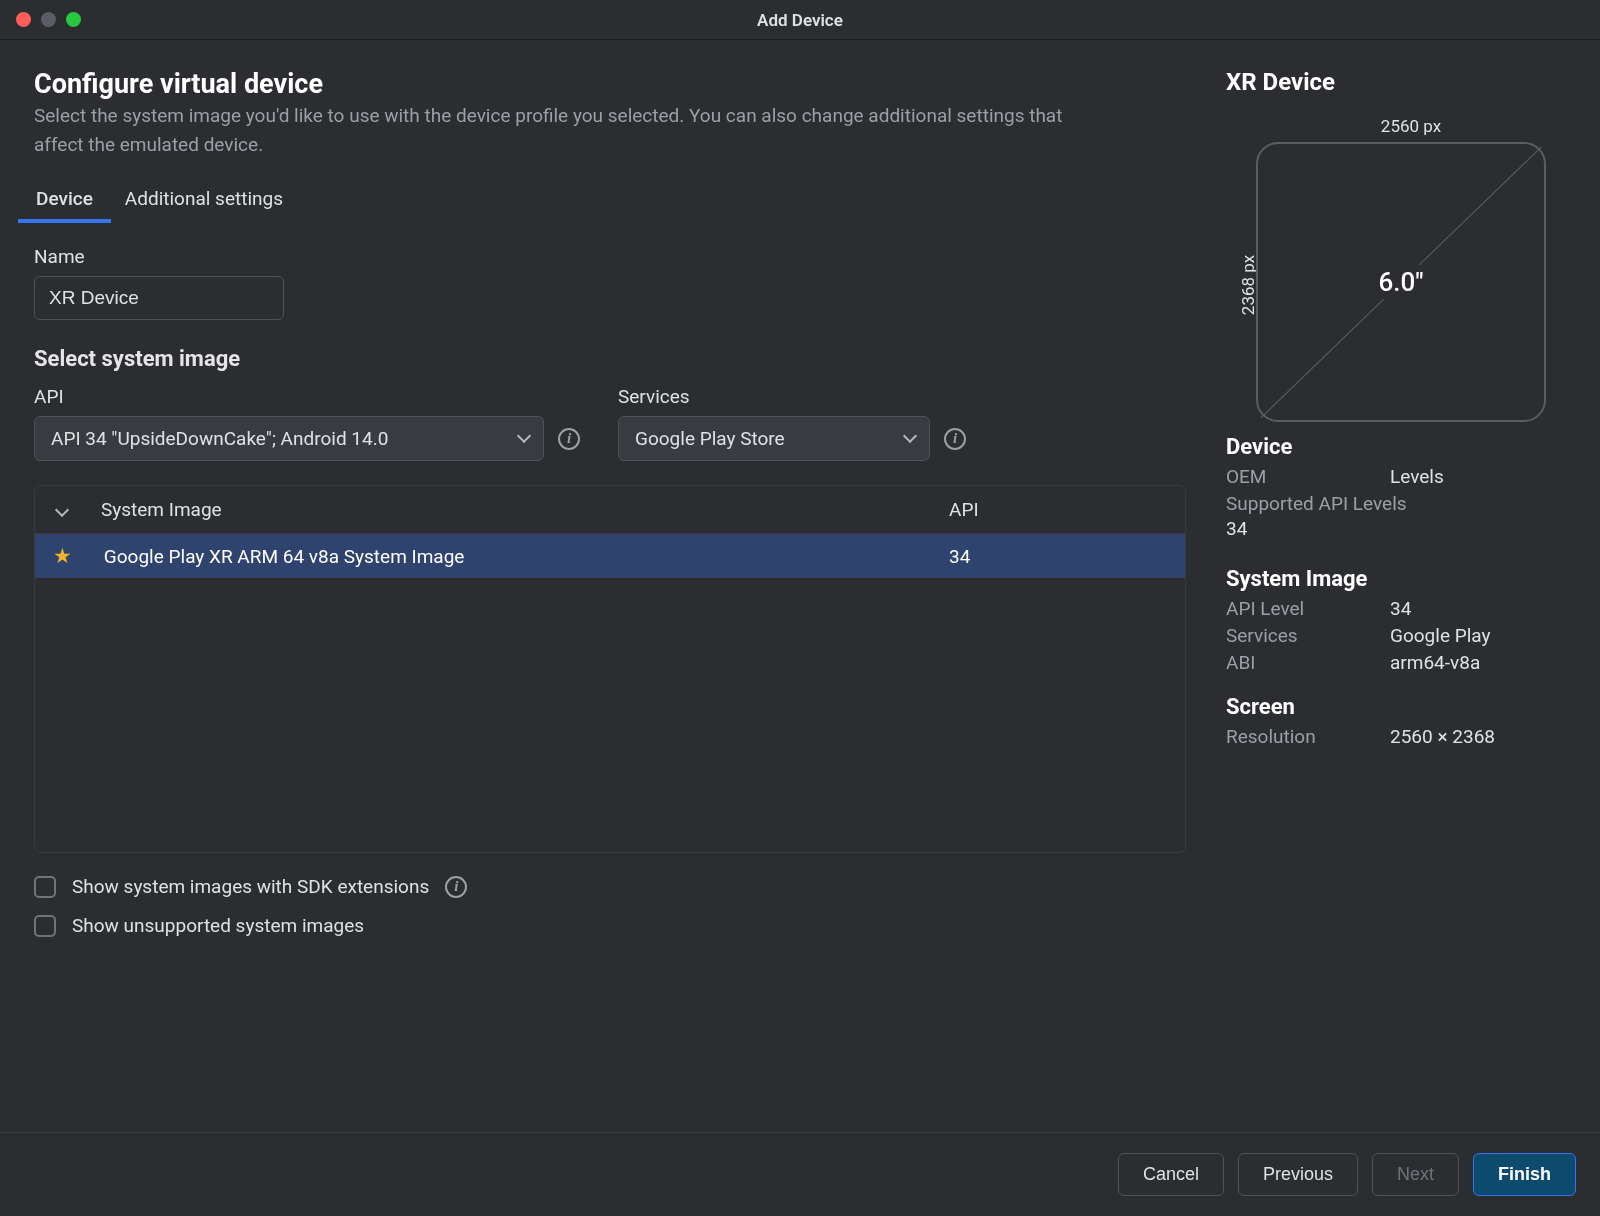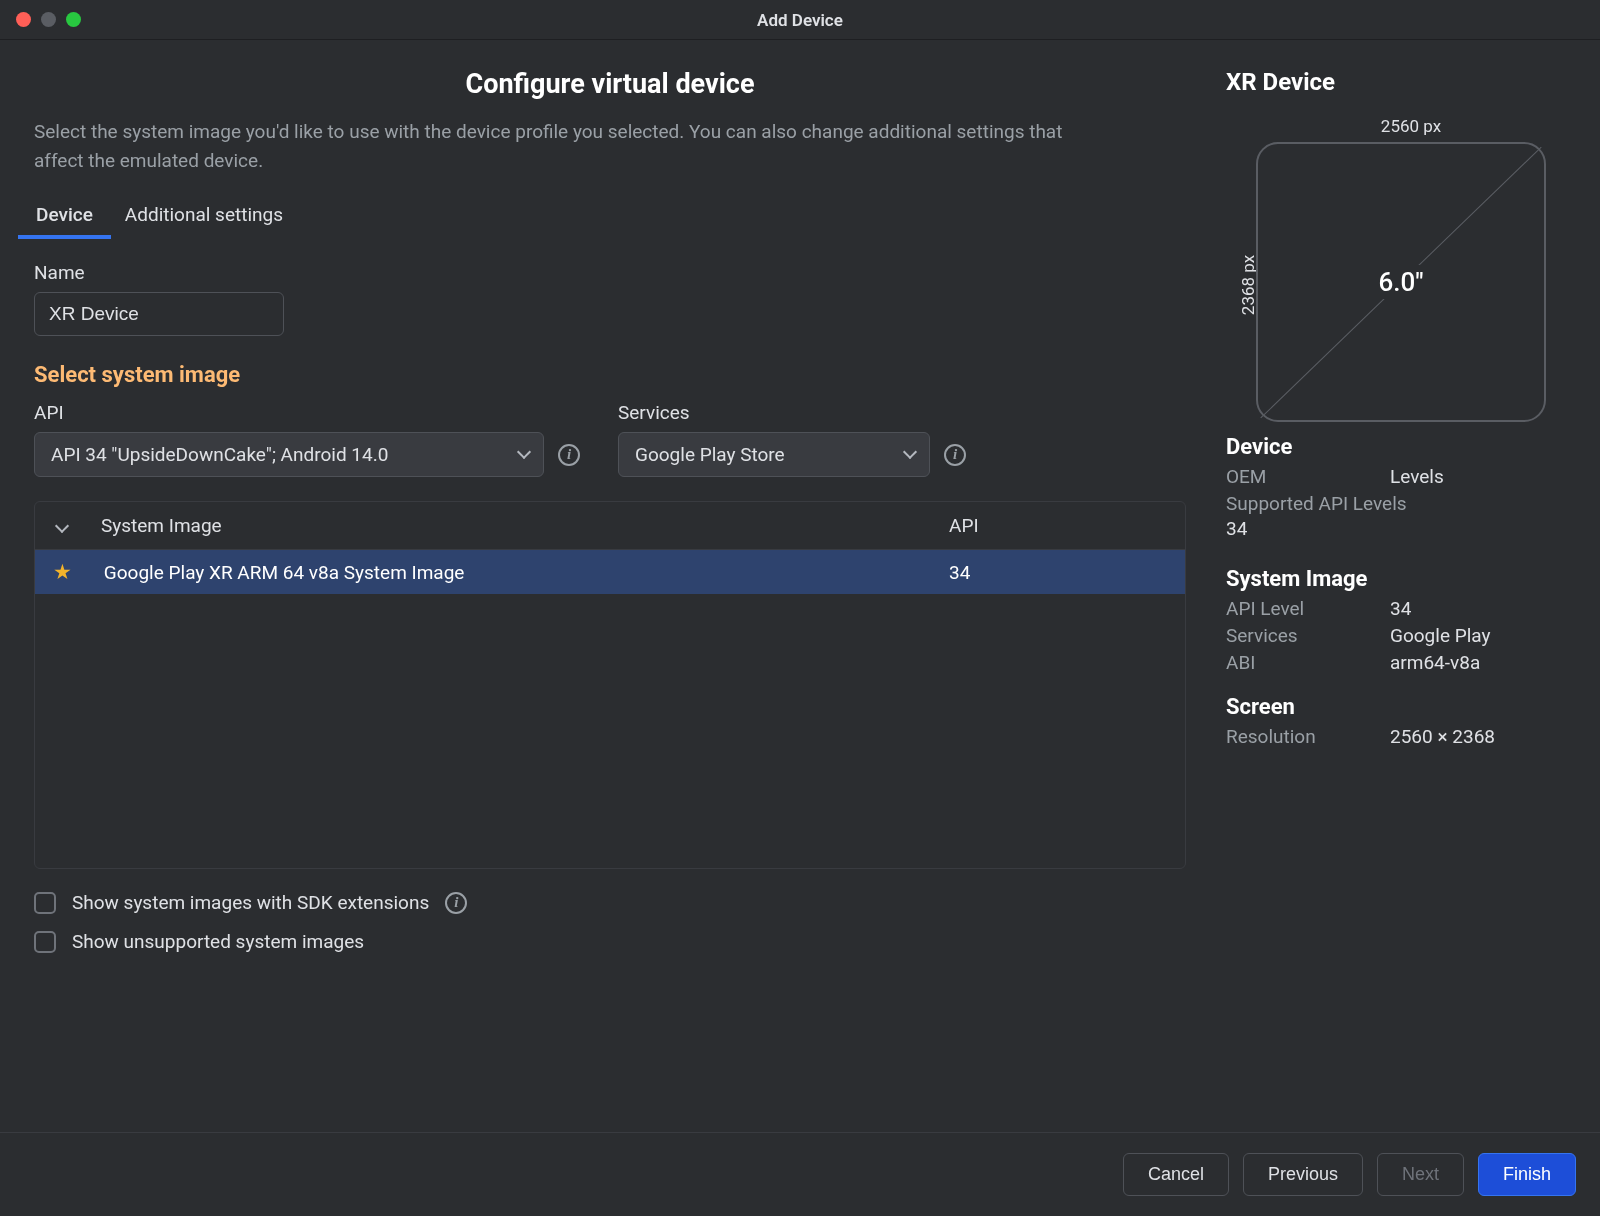--- a/index.html
+++ b/index.html
@@ -49,22 +49,21 @@
       display: flex;
       padding: 28px 34px 0 34px;
       gap: 40px;
     }
     .main-panel { flex: 1; display: flex; flex-direction: column; }
     .side-panel { width: 340px; display: flex; flex-direction: column; }
     h1.section-title {
       font-size: 27px;
       font-weight: 700;
       color: #fff;
-      margin-bottom: 18px;
-      text-align: center;
+      margin-bottom: 2px;
     }
     p.section-desc {
       font-size: 19px;
       color: #9aa0a6;
       line-height: 1.5;
       margin-bottom: 18px;
       max-width: 1060px;
     }
     .tabs {
       display: flex;
@@ -102,21 +101,21 @@
       font-size: 19px;
       padding: 10px 14px;
       border-radius: 6px;
       width: 250px;
       outline: none;
       margin-bottom: 26px;
     }
     h2.subheading {
       font-size: 22px;
       font-weight: 700;
-      color: #fdba74;
+      color: #e5e5e5;
       margin-bottom: 8px;
     }
     .filter-row {
       display: flex;
       gap: 38px;
       margin-top: 6px;
       margin-bottom: 24px;
     }
     .filter-block { display: flex; flex-direction: column; }
     .filter-label { font-size: 19px; color: #dfe1e5; margin-bottom: 8px; }
@@ -290,24 +289,24 @@
     .btn {
       font-size: 18px;
       padding: 10px 24px;
       border-radius: 6px;
       border: 1px solid #4e5157;
       background: #2b2d30;
       color: #dfe1e5;
       cursor: pointer;
     }
     .btn.primary {
-      background: #1d4ed8;
+      background: #0c4a6e;
       border-color: #3574f0;
       color: #fff;
-      font-weight: 400;
+      font-weight: 700;
     }
     .btn.disabled {
       color: #6f737a;
       cursor: default;
     }
   </style>
 </head>
 <body>
 
 <div class="window">

